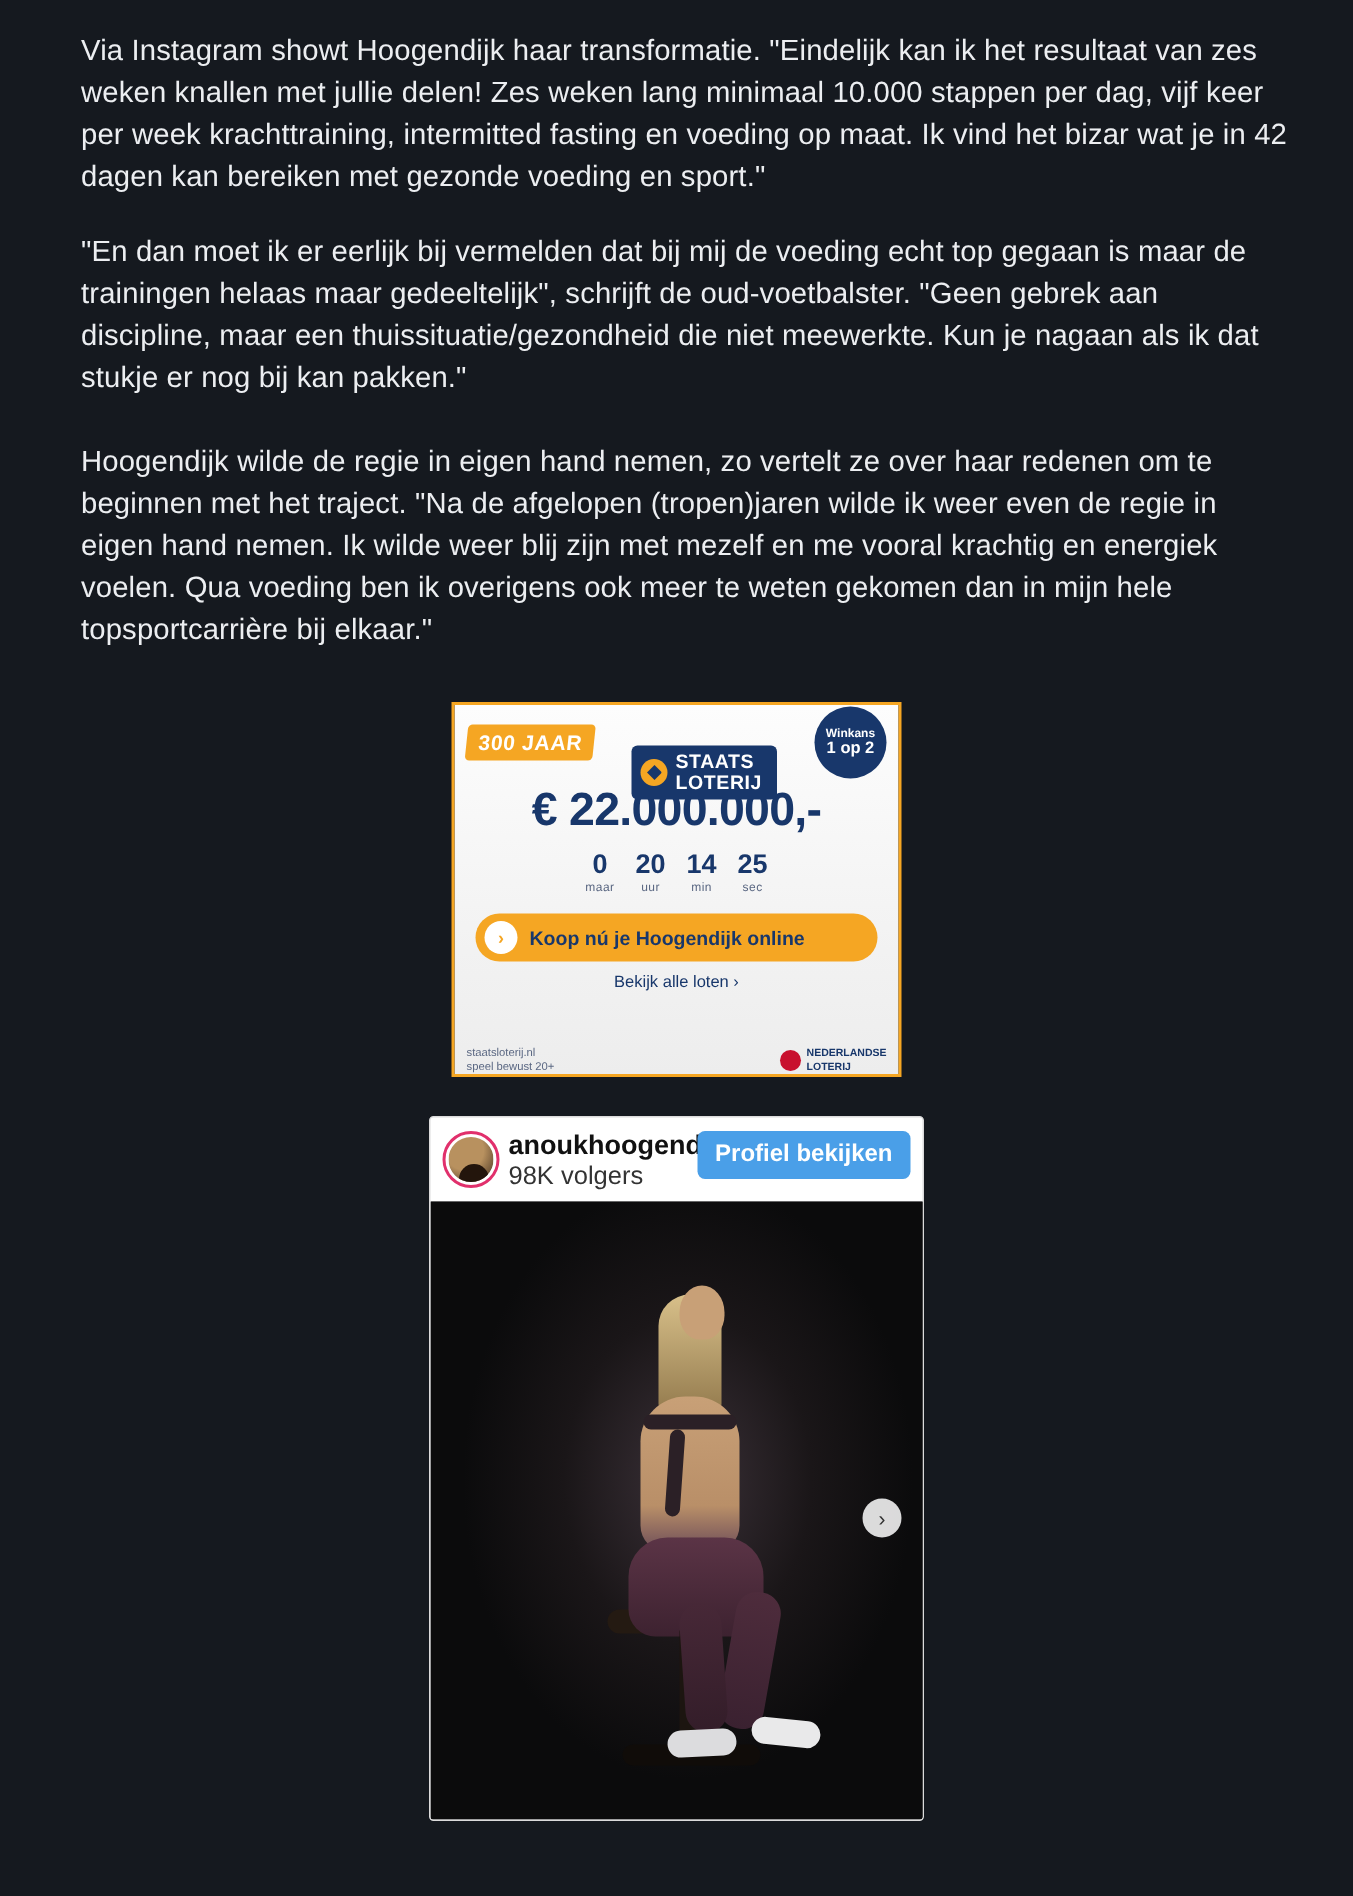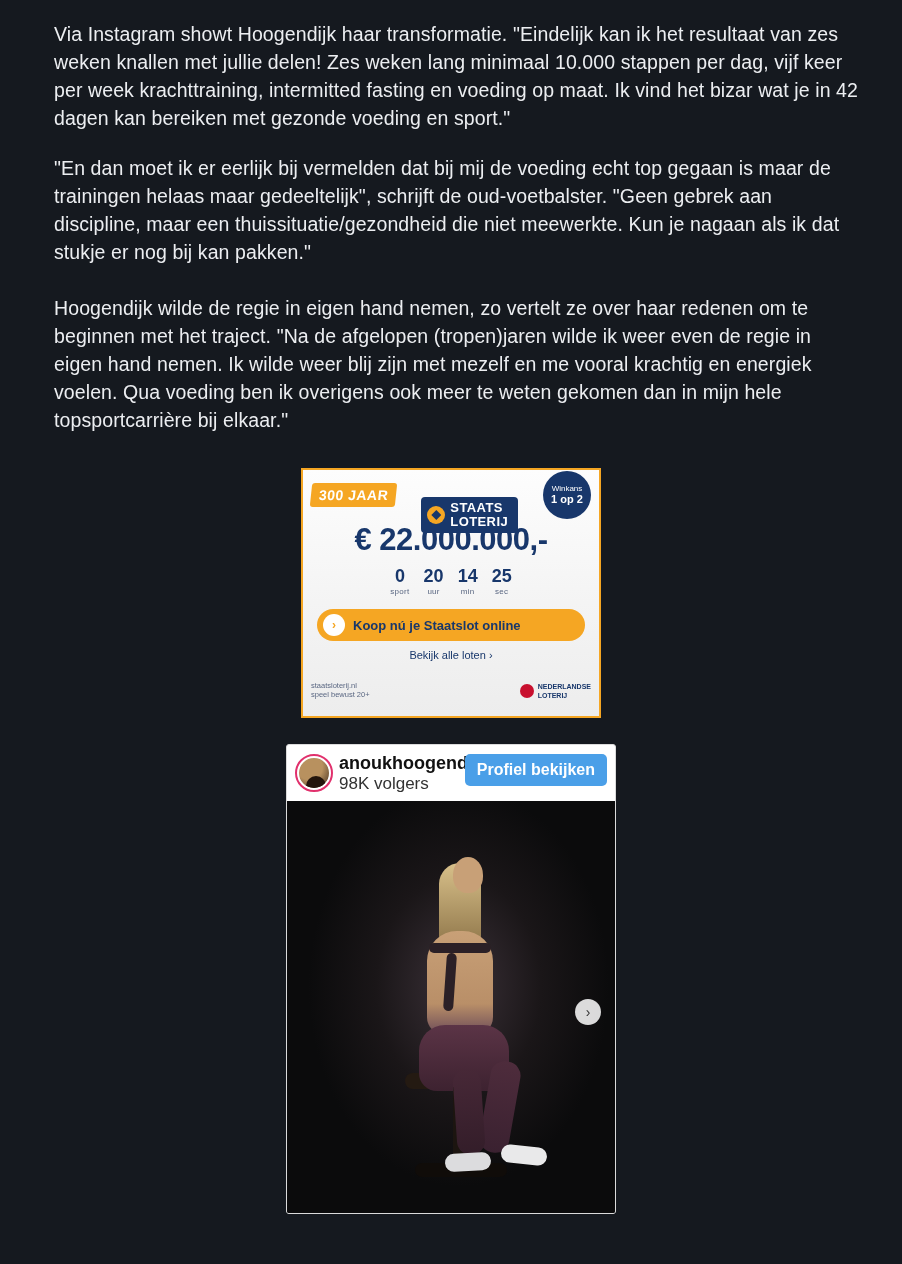--- a/index.html
+++ b/index.html
@@ -102,20 +102,21 @@
   .ad-logo-text b { display:block; font-size:13px; letter-spacing:0.4px;}
   .ad-kans {
     width: 48px; height: 48px;
     border-radius: 50%;
     background: #18376b;
     color: #fff;
     display: flex; flex-direction: column;
     align-items: center; justify-content: center;
     font-size: 8px;
     line-height: 1.15;
+    font-weight: bold;
   }
   .ad-kans b { font-size: 11px; }
   .ad-mega {
     text-align: center;
     font-size: 16px;
     font-weight: bold;
     margin-top: 4px;
     color: #18376b;
   }
   .ad-amount {
@@ -158,21 +159,21 @@
   }
   .ad-bekijk {
     text-align: center;
     font-size: 11px;
     font-weight: normal;
     color: #18376b;
     margin-top: 8px;
   }
   .ad-foot {
     position: absolute;
-    bottom: 16px; left: 0; right: 0;
+    bottom: 0; left: 0; right: 0;
     display: flex;
     justify-content: space-between;
     align-items: flex-end;
     padding: 0 8px;
     font-size: 7.5px;
     color: #5a6782;
     line-height: 1.3;
   }
   .ad-foot-right {
     display: flex; align-items: center; gap: 4px;
@@ -386,38 +387,38 @@
         </span>
         <span class="ad-kans">
           <span>Winkans</span>
           <b>1 op 2</b>
         </span>
       </div>
       <div class="ad-amount">€ 22.000.000,-</div>
       <div class="ad-timer">
         <div class="unit">
           <div class="num">0</div>
-          <div class="lbl">sport</div>
+          <div class="lbl">maar</div>
         </div>
         <div class="unit">
           <div class="num">20</div>
           <div class="lbl">uur</div>
         </div>
         <div class="unit">
           <div class="num">14</div>
           <div class="lbl">min</div>
         </div>
         <div class="unit">
           <div class="num">25</div>
           <div class="lbl">sec</div>
         </div>
       </div>
       <div class="ad-cta">
         <span class="circle">›</span>
-        <span>Koop nú je Staatslot online</span>
+        <span>Koop nú je Hoogendijk online</span>
       </div>
       <div class="ad-bekijk">
         <span>Bekijk alle loten</span>
         <span>›</span>
       </div>
       <div class="ad-foot">
         <div>
           <div>staatsloterij.nl</div>
           <div>speel bewust 20+</div>
         </div>

